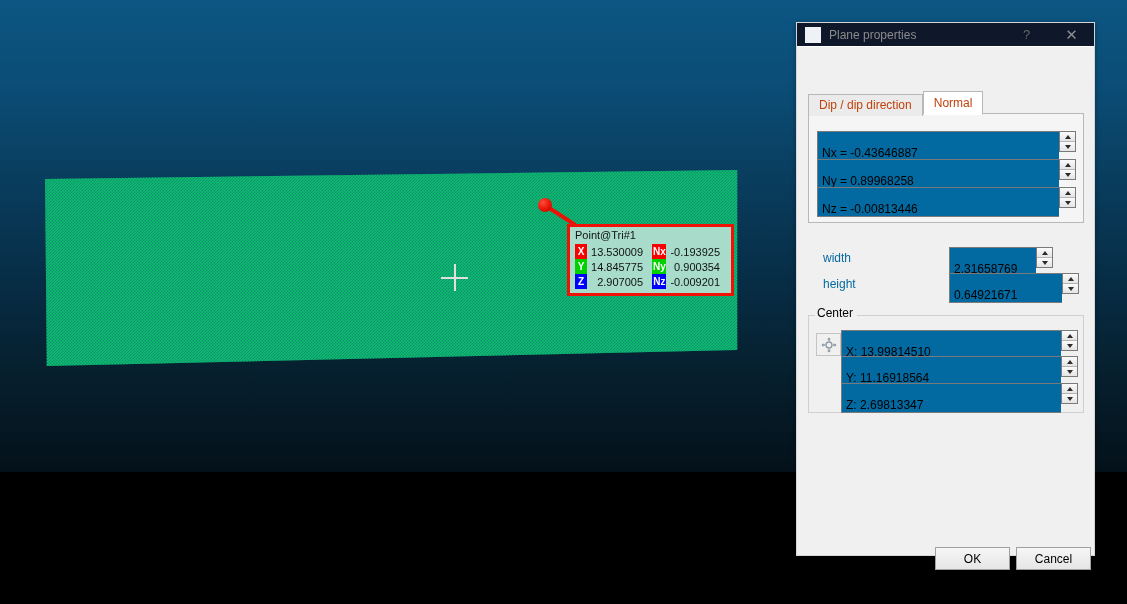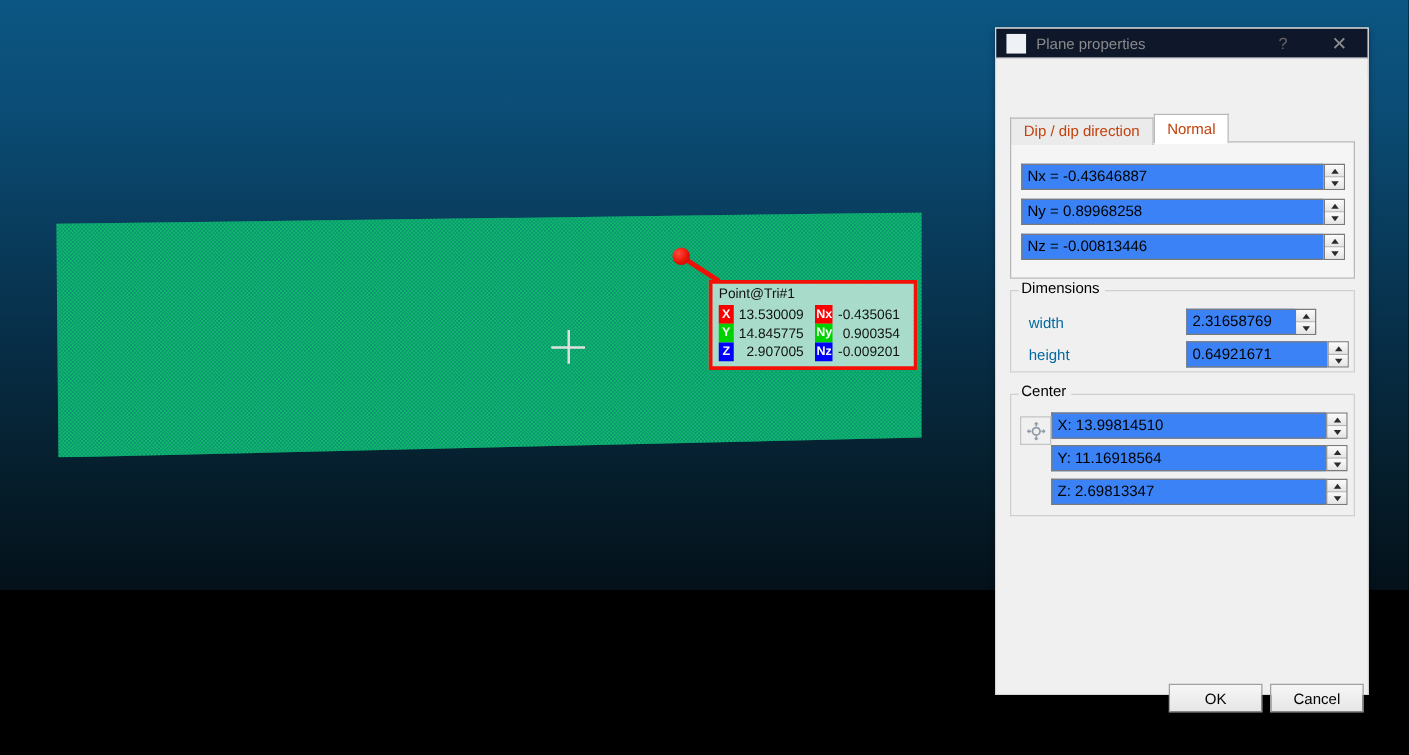--- a/index.html
+++ b/index.html
@@ -231,26 +231,26 @@
 
   .spin-row {
     position: absolute;
     left: 8px;
     width: 259px;
     height: 21px;
     display: flex;
   }
   .spin-field {
     flex: 1 1 auto;
-    background: #3b82f6;
+    background: #0369a1;
     border: 1px solid #7a7a7a;
     border-right: none;
     font-size: 12px;
     color: #000;
-    padding: 2px 4px;
+    padding: 14px 4px;
     box-sizing: border-box;
     line-height: 15px;
     white-space: nowrap;
     overflow: hidden;
   }
   .spin-btns {
     width: 17px;
     flex: 0 0 auto;
     border: 1px solid #7a7a7a;
     background: #f0f0f0;
@@ -369,21 +369,21 @@
 
     <div id="point-label">
       <div class="pl-title">Point@Tri#1</div>
       <table>
         <tbody>
           <tr>
             <td class="badge bx">X</td>
             <td class="val">13.530009</td>
             <td class="gap"></td>
             <td class="badge bx">Nx</td>
-            <td class="val">-0.435061</td>
+            <td class="val">-0.193925</td>
           </tr>
           <tr>
             <td class="badge by">Y</td>
             <td class="val">14.845775</td>
             <td class="gap"></td>
             <td class="badge by">Ny</td>
             <td class="val">0.900354</td>
           </tr>
           <tr>
             <td class="badge bz">Z</td>
@@ -446,25 +446,20 @@
             <div class="up">
                 <i class="arr u"></i>
               </div>
             <div class="dn">
                 <i class="arr d"></i>
               </div>
           </div>
         </div>
       </div>
 
-      <div class="group" style="top:170px; height:66px;">
-        <div class="group-line-l"></div>
-        <div class="group-line-r" style="width:200px;"></div>
-        <div class="group-title">Dimensions</div>
-      </div>
       <div class="lbl" style="left:26px; top:189px;">width</div>
       <div class="spin-row" style="left:152px; top:185px; width:104px;">
         <div class="spin-field">2.31658769</div>
         <div class="spin-btns">
           <div class="up">
               <i class="arr u"></i>
             </div>
           <div class="dn">
               <i class="arr d"></i>
             </div>

